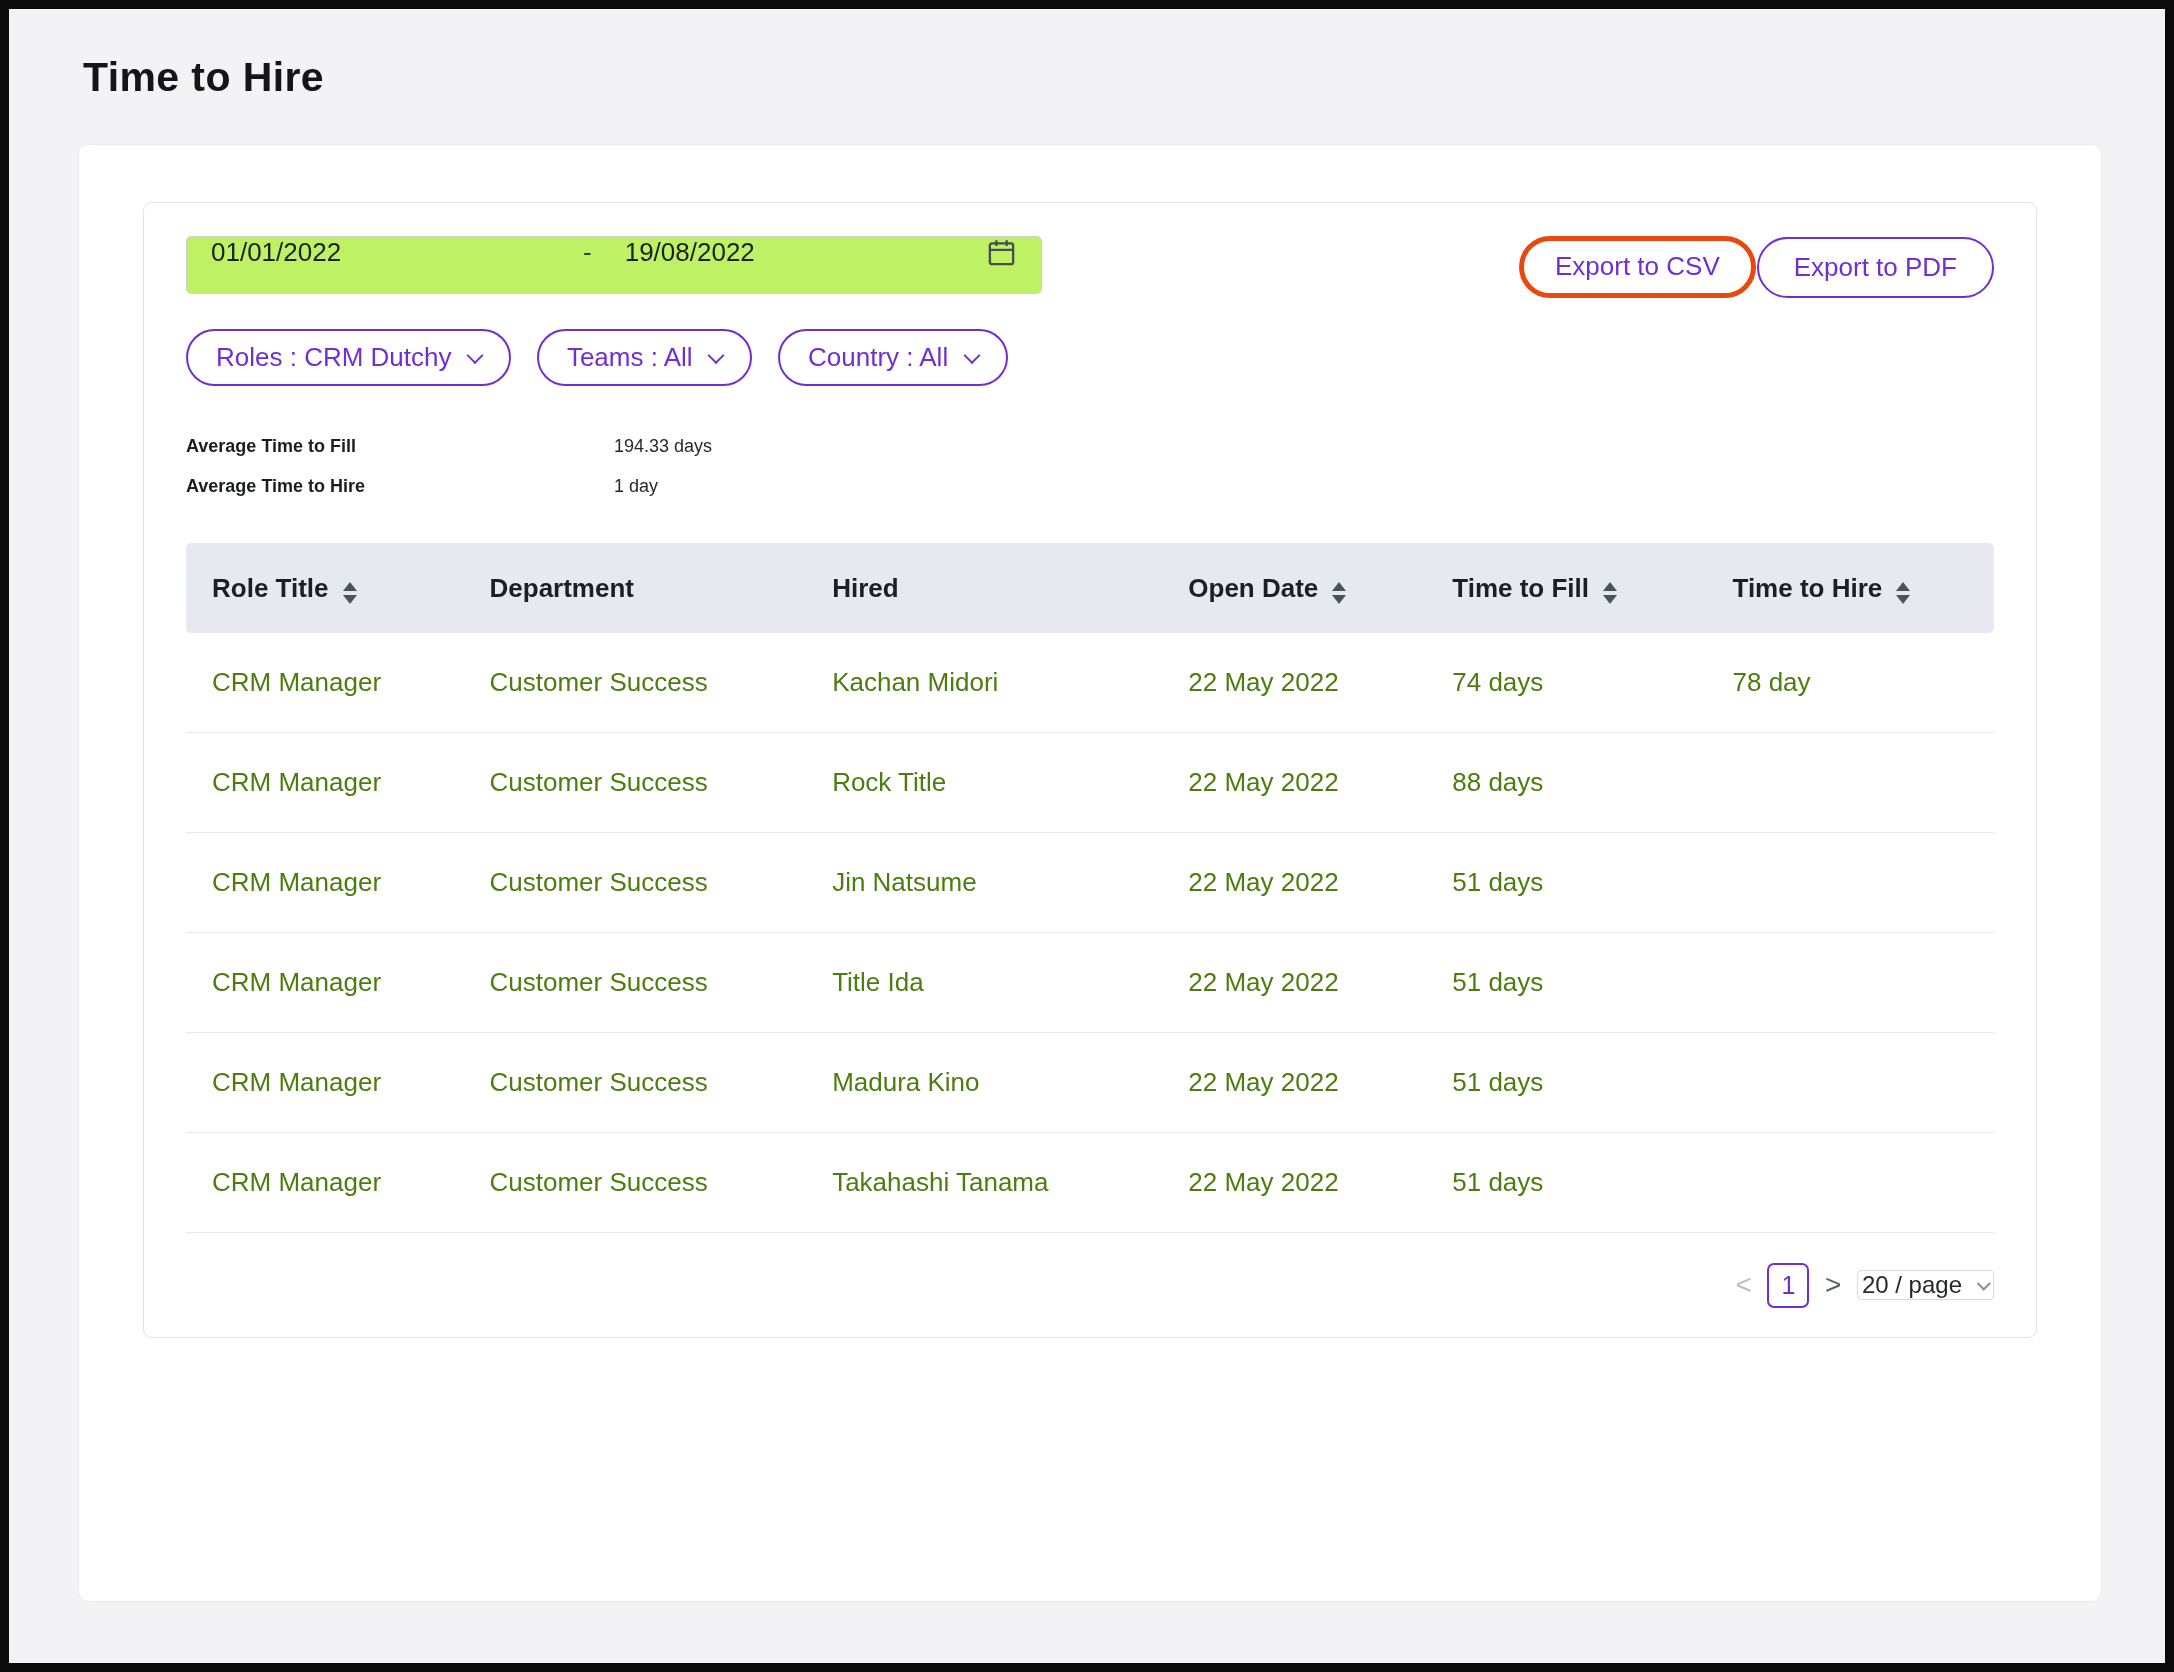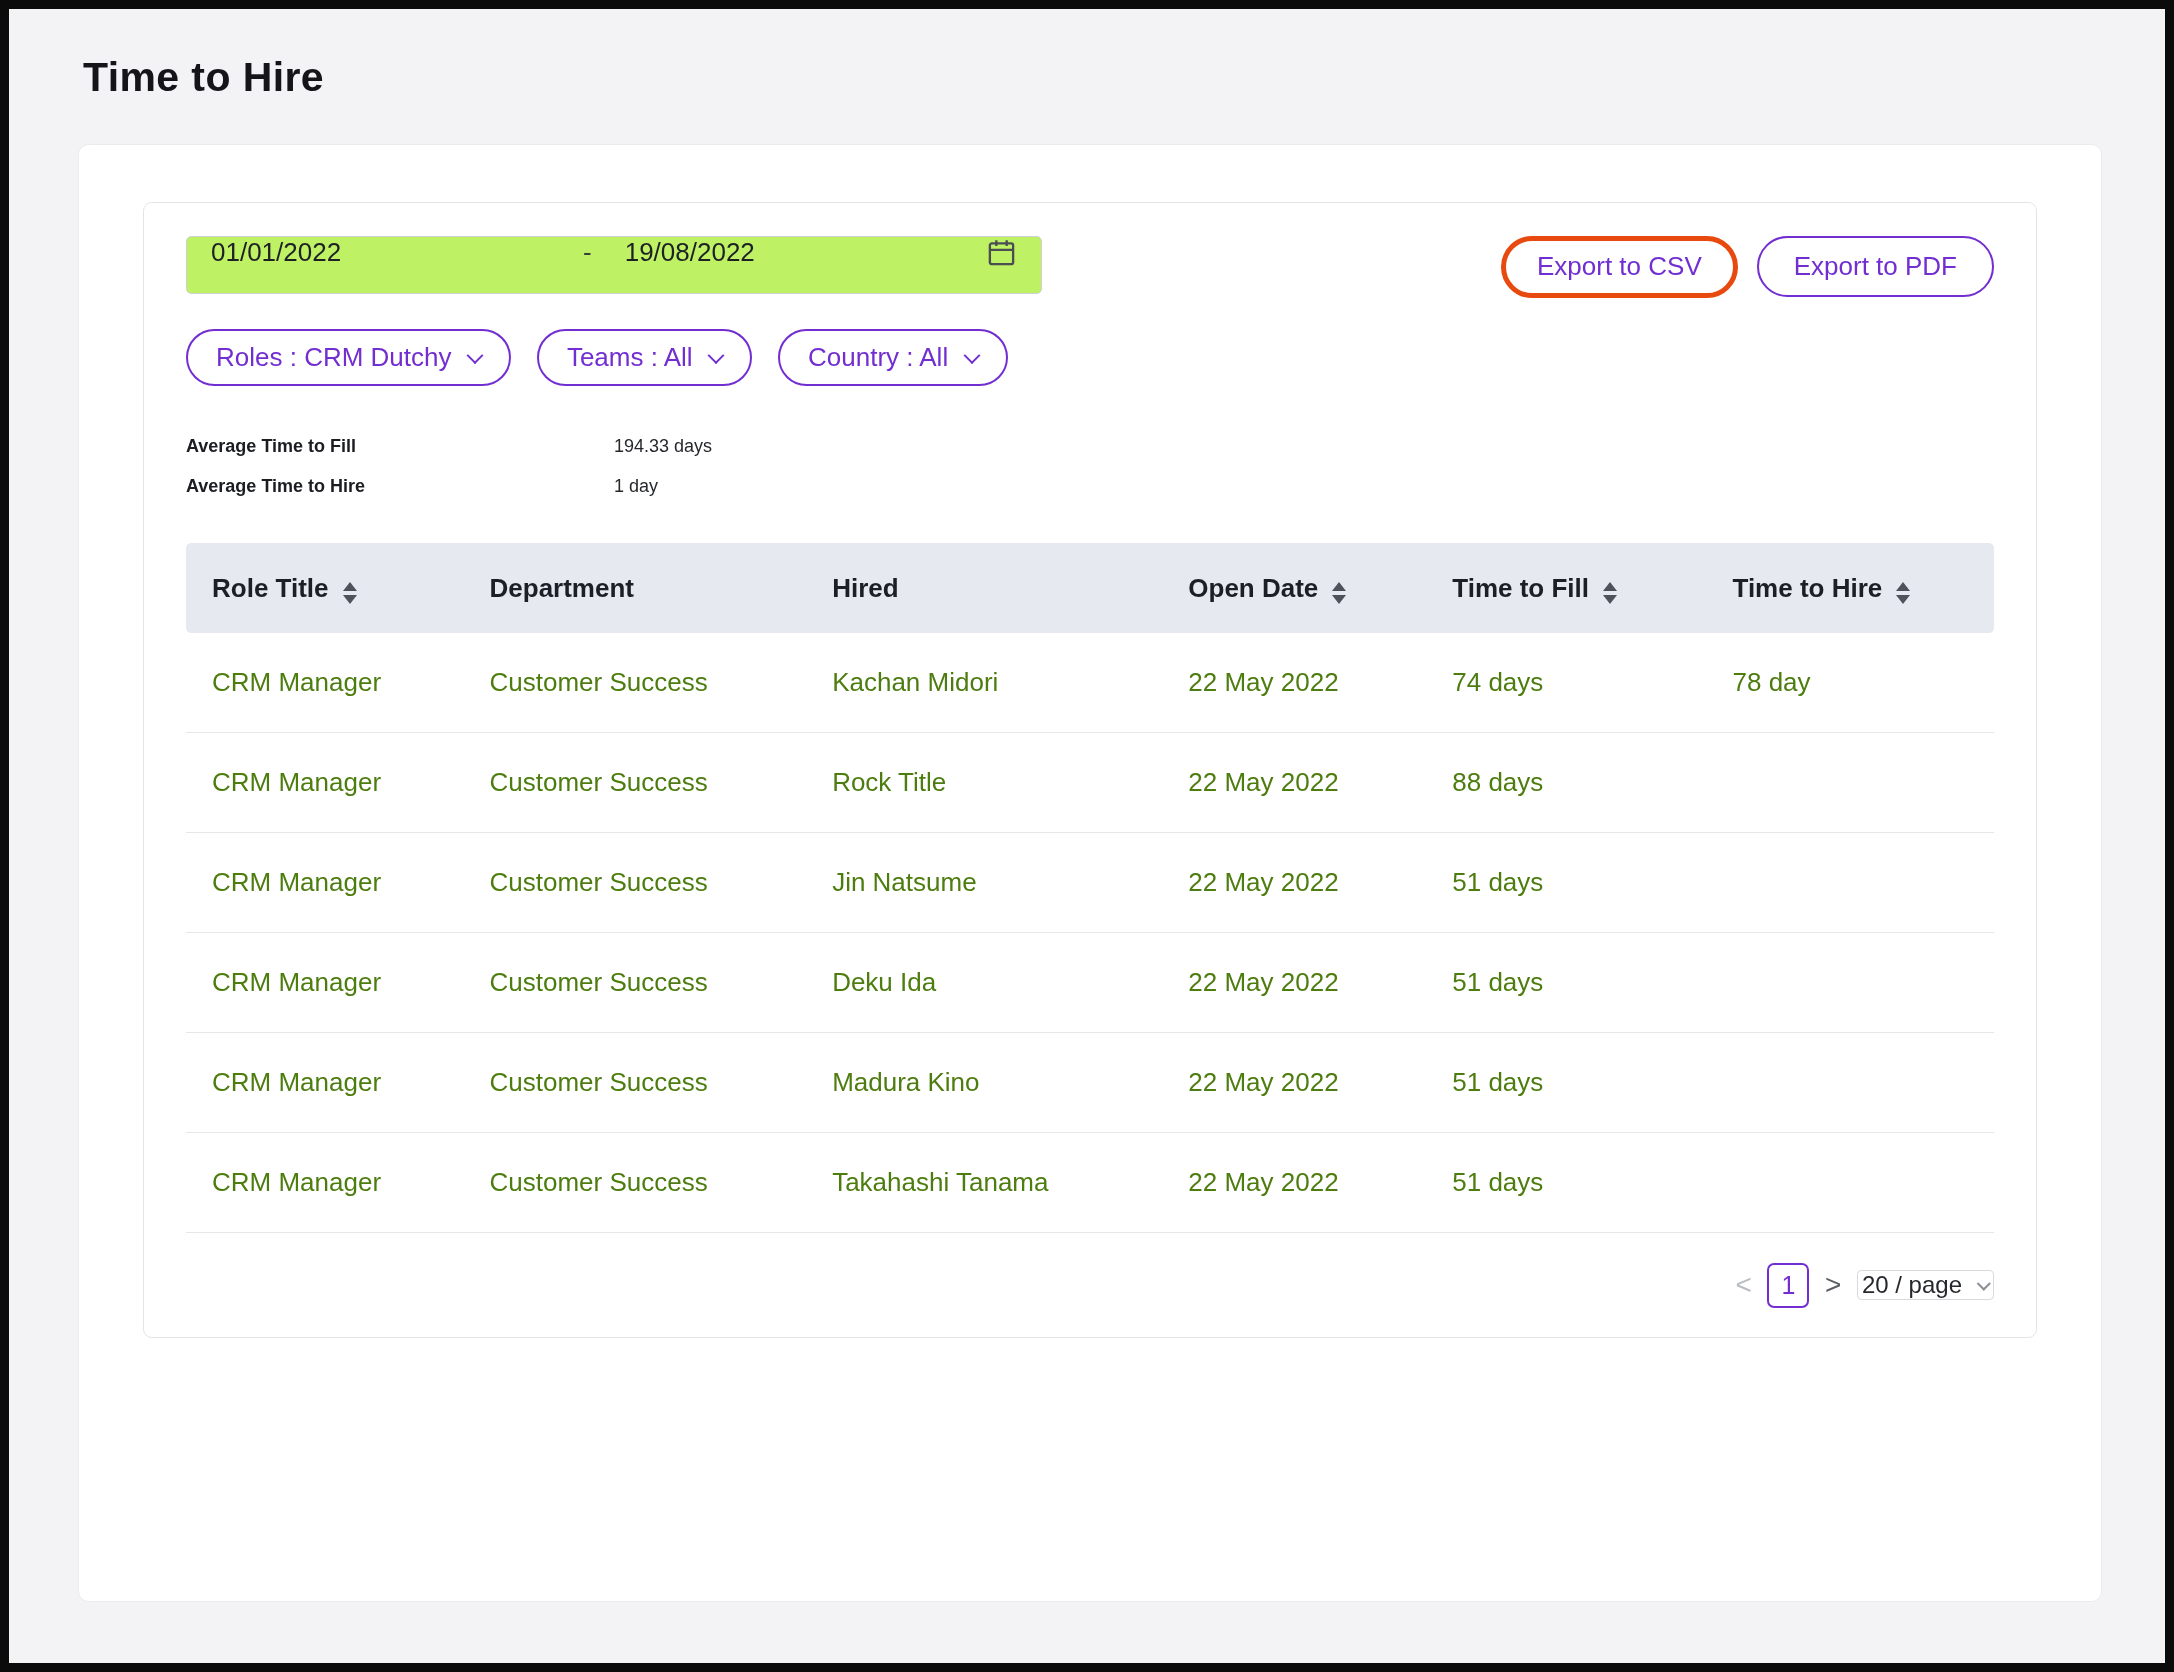--- a/index.html
+++ b/index.html
@@ -42,21 +42,21 @@
     display: flex; align-items: flex-start;
     padding: 0 24px;
     font-size: 26px; color: #1d2025;
     background: #bef264;
     cursor: pointer;
   }
   .date-start { width: 372px; }
   .date-sep { color: #3a3d42; }
   .date-end { margin-left: 33px; }
   .cal { margin-left: auto; display: flex; align-items: center; }
-  .export-group { display: flex; gap: 19px; align-items: flex-start; }
+  .export-group { display: flex; gap: 1px; align-items: flex-end; }
   .btn {
     font-family: inherit;
     background: #ffffff;
     font-size: 26px;
     color: #722ed1;
     border-radius: 868px;
     cursor: pointer;
     white-space: nowrap;
   }
   .btn.csv { border: 5.2px solid #e8490f; padding: 10.4px 31px; }
@@ -270,21 +270,21 @@
           <td>CRM Manager</td>
           <td>Customer Success</td>
           <td>Jin Natsume</td>
           <td>22 May 2022</td>
           <td>51 days</td>
           <td></td>
         </tr>
         <tr>
           <td>CRM Manager</td>
           <td>Customer Success</td>
-          <td>Deku Ida</td>
+          <td>Title Ida</td>
           <td>22 May 2022</td>
           <td>51 days</td>
           <td></td>
         </tr>
         <tr>
           <td>CRM Manager</td>
           <td>Customer Success</td>
           <td>Madura Kino</td>
           <td>22 May 2022</td>
           <td>51 days</td>

